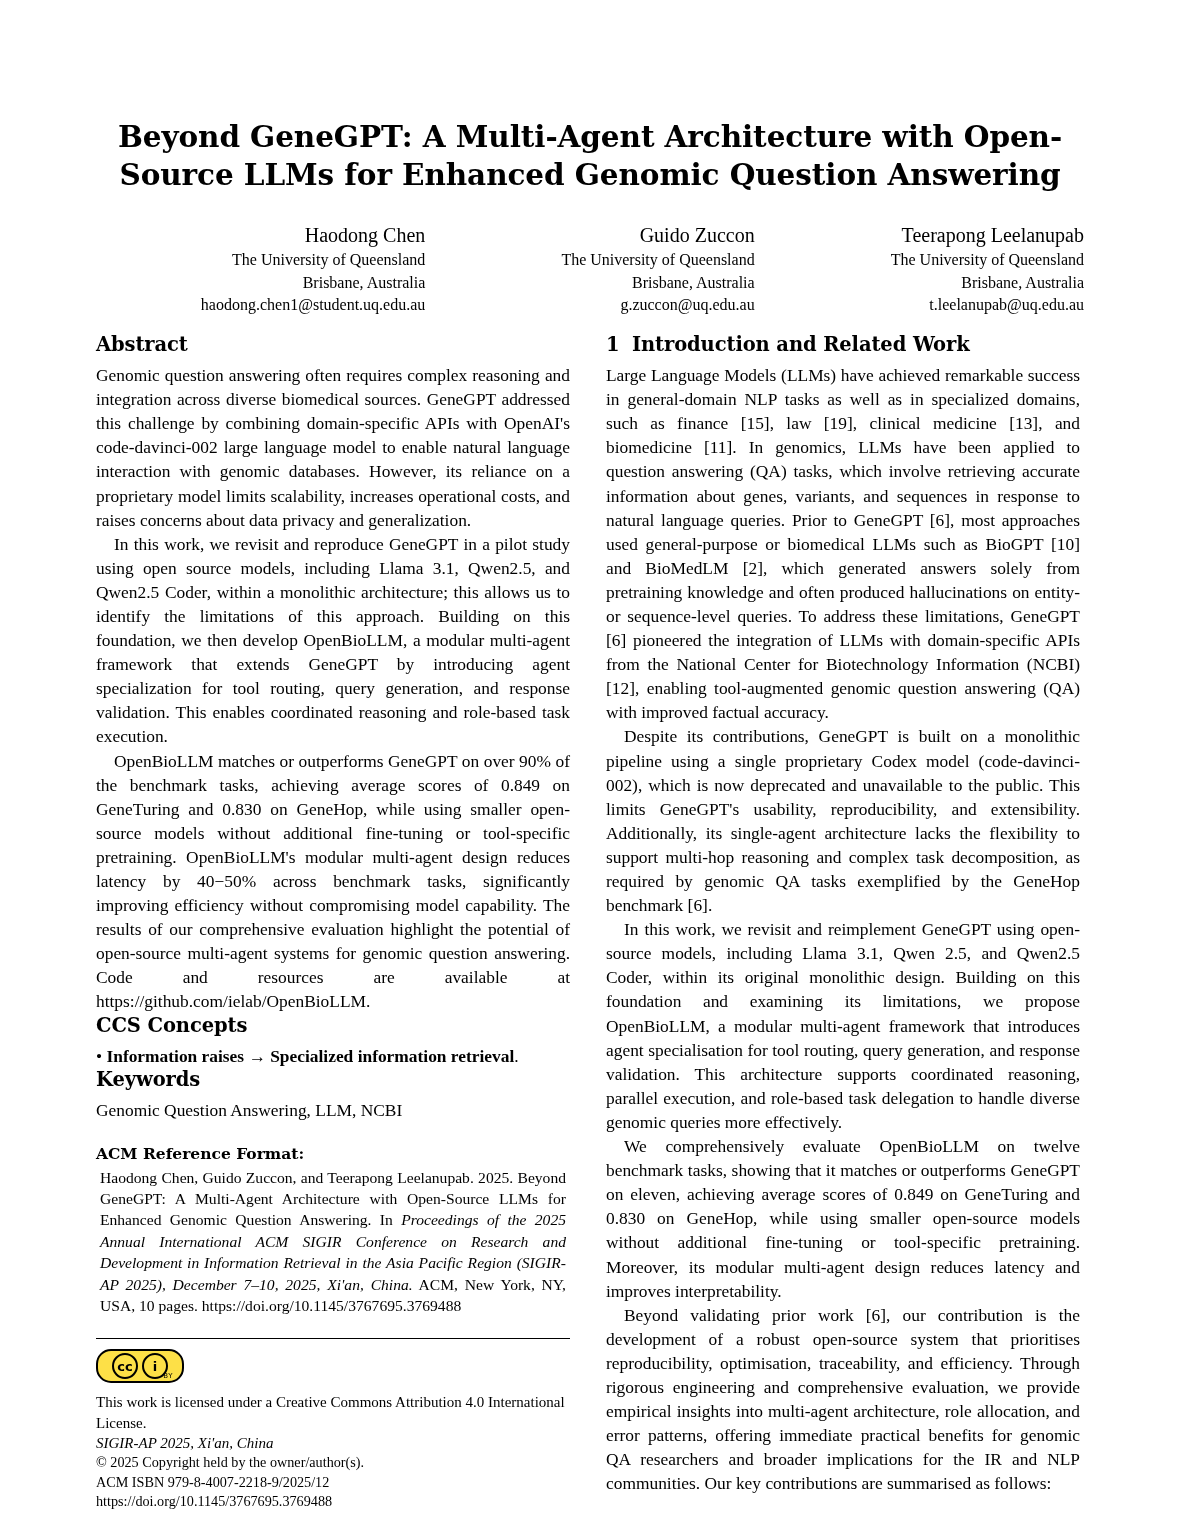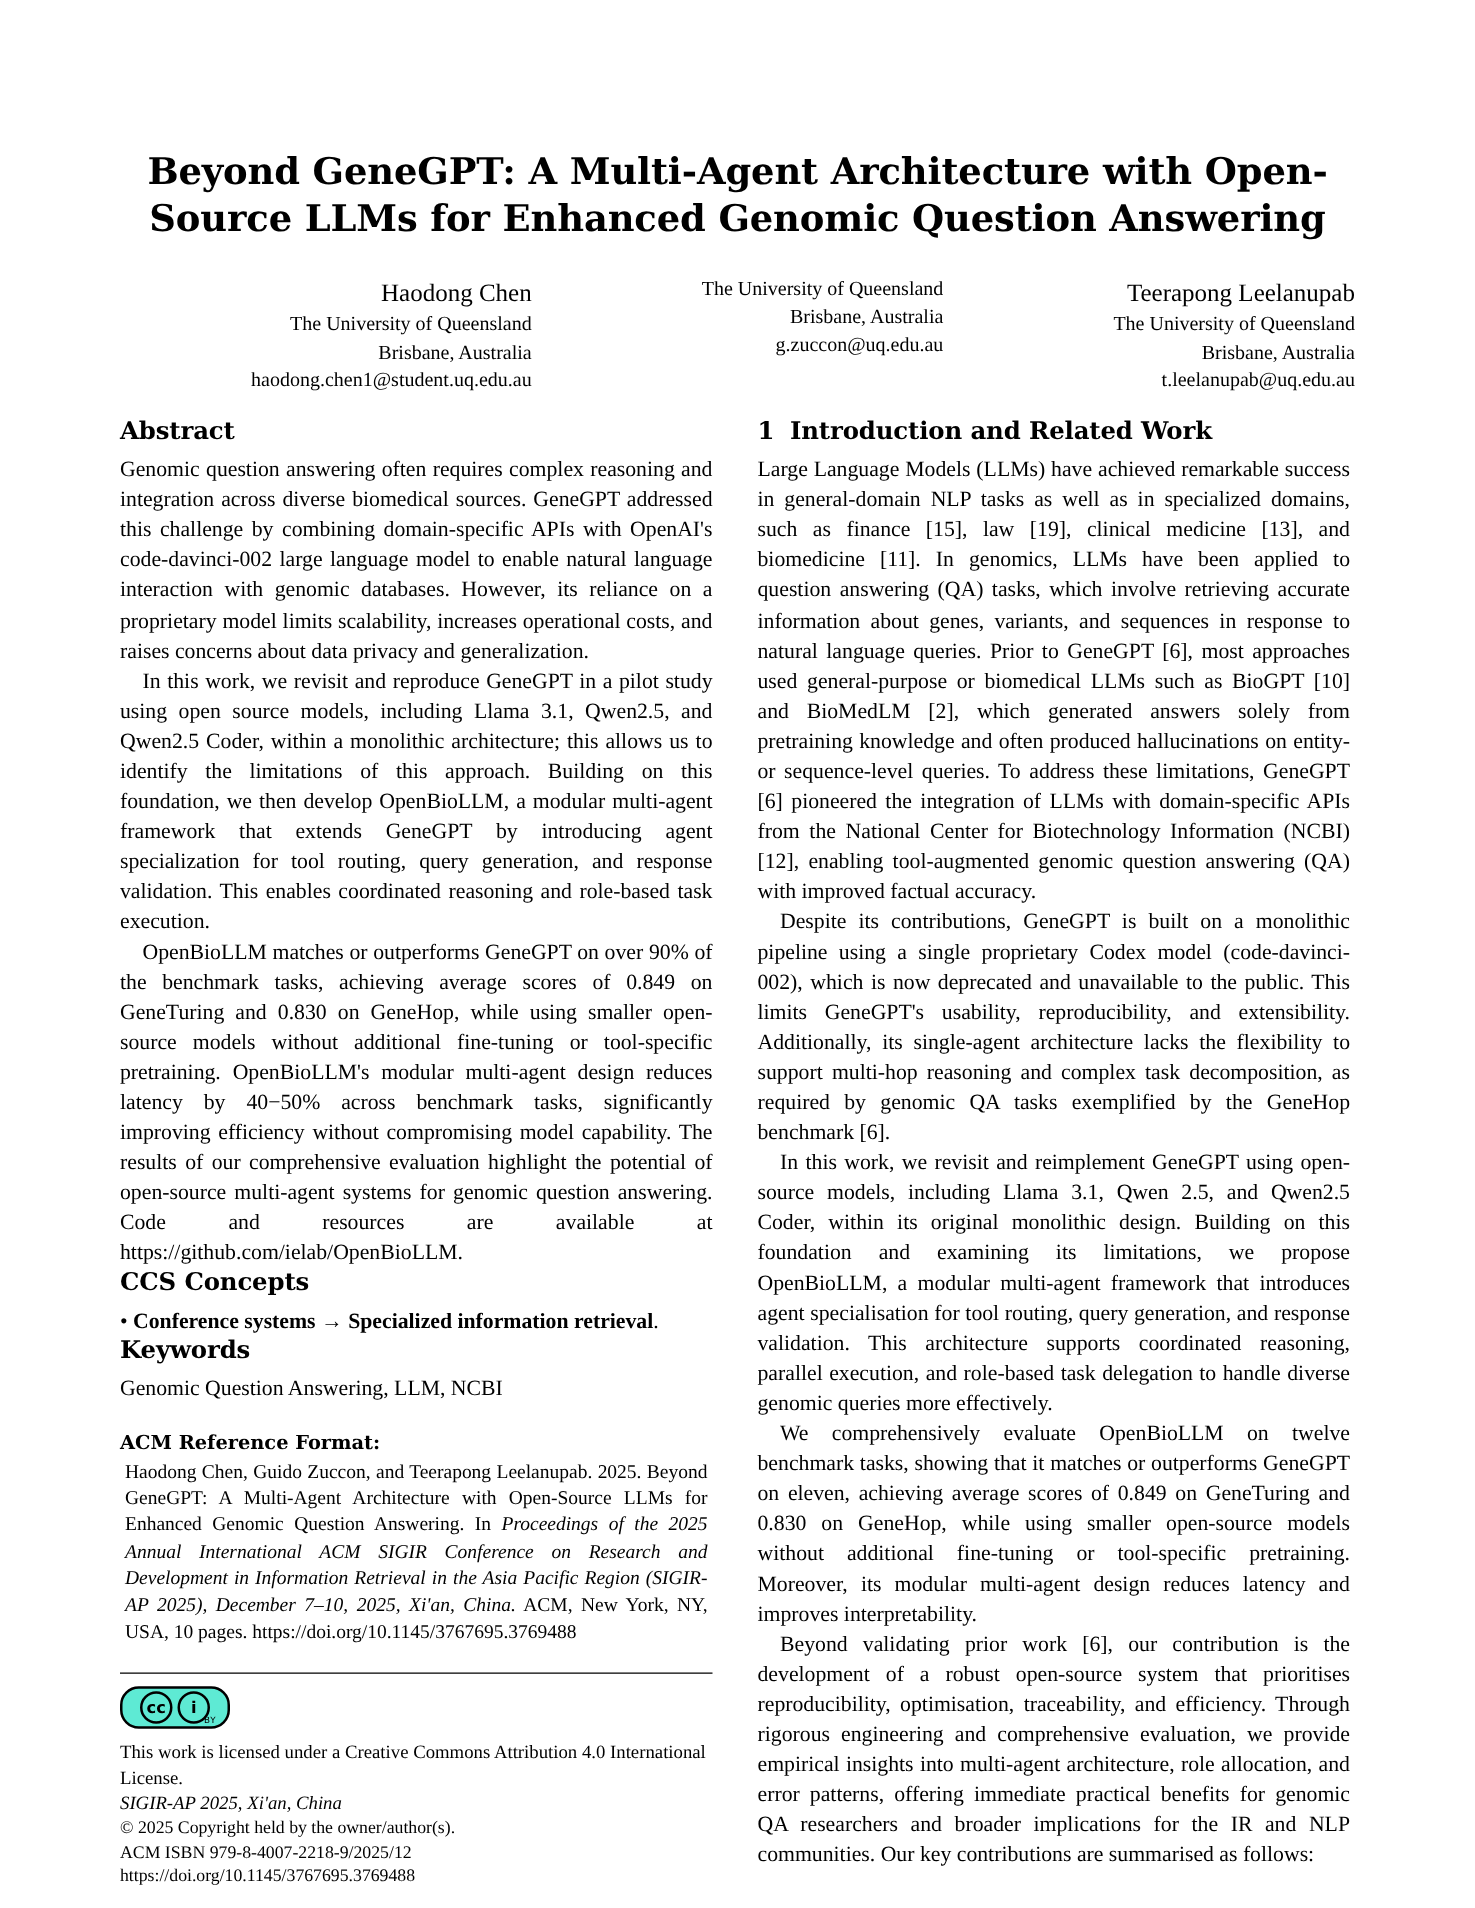--- a/index.html
+++ b/index.html
@@ -115,21 +115,21 @@
     width: 84px;
     height: 30px;
     border: 2px solid #000;
     border-radius: 15px;
     display: flex;
     align-items: center;
     justify-content: center;
     gap: 4px;
     margin-bottom: 9px;
     position: relative;
-    background: #5eead4;
+    background: #fde047;
   }
   .cc-circ {
     width: 22px;
     height: 22px;
     border-radius: 50%;
     border: 2px solid #000;
     display: flex;
     align-items: center;
     justify-content: center;
     font-family: "DejaVu Sans", sans-serif;
@@ -164,20 +164,21 @@
   <div class="title">Beyond GeneGPT: A Multi-Agent Architecture with Open-Source LLMs for Enhanced Genomic Question Answering</div>
 
   <div class="authors">
     <div class="author">
       <div class="author-name">Haodong Chen</div>
       <div class="author-aff">The University of Queensland</div>
       <div class="author-city">Brisbane, Australia</div>
       <div class="author-email">haodong.chen1@student.uq.edu.au</div>
     </div>
     <div class="author">
+      <div class="author-name">Guido Zuccon</div>
       <div class="author-aff">The University of Queensland</div>
       <div class="author-city">Brisbane, Australia</div>
       <div class="author-email">g.zuccon@uq.edu.au</div>
     </div>
     <div class="author">
       <div class="author-name">Teerapong Leelanupab</div>
       <div class="author-aff">The University of Queensland</div>
       <div class="author-city">Brisbane, Australia</div>
       <div class="author-email">t.leelanupab@uq.edu.au</div>
     </div>
@@ -186,21 +187,21 @@
   <div class="columns">
 
     <div class="col">
 
       <h2 class="sec">Abstract</h2>
       <p class="body">Genomic question answering often requires complex reasoning and integration across diverse biomedical sources. GeneGPT addressed this challenge by combining domain-specific APIs with OpenAI's code-davinci-002 large language model to enable natural language interaction with genomic databases. However, its reliance on a proprietary model limits scalability, increases operational costs, and raises concerns about data privacy and generalization.</p>
       <p class="body">In this work, we revisit and reproduce GeneGPT in a pilot study using open source models, including Llama 3.1, Qwen2.5, and Qwen2.5 Coder, within a monolithic architecture; this allows us to identify the limitations of this approach. Building on this foundation, we then develop OpenBioLLM, a modular multi-agent framework that extends GeneGPT by introducing agent specialization for tool routing, query generation, and response validation. This enables coordinated reasoning and role-based task execution.</p>
       <p class="body">OpenBioLLM matches or outperforms GeneGPT on over 90% of the benchmark tasks, achieving average scores of 0.849 on GeneTuring and 0.830 on GeneHop, while using smaller open-source models without additional fine-tuning or tool-specific pretraining. OpenBioLLM's modular multi-agent design reduces latency by 40−50% across benchmark tasks, significantly improving efficiency without compromising model capability. The results of our comprehensive evaluation highlight the potential of open-source multi-agent systems for genomic question answering. Code and resources are available at https://github.com/ielab/OpenBioLLM.</p>
 
       <h2 class="sec gap-top">CCS Concepts</h2>
-      <p class="ccs-line"><span>• </span><b>Conference systems</b><span> → </span><b>Specialized information retrieval</b><span>.</span></p>
+      <p class="ccs-line"><span>• </span><b>Information raises</b><span> → </span><b>Specialized information retrieval</b><span>.</span></p>
 
       <h2 class="sec gap-top">Keywords</h2>
       <p class="keywords-text">Genomic Question Answering, LLM, NCBI</p>
 
       <div class="ref-head">ACM Reference Format:</div>
       <p class="ref-body"><span>Haodong Chen, Guido Zuccon, and Teerapong Leelanupab. 2025. Beyond GeneGPT: A Multi-Agent Architecture with Open-Source LLMs for Enhanced Genomic Question Answering. In </span><i>Proceedings of the 2025 Annual International ACM SIGIR Conference on Research and Development in Information Retrieval in the Asia Pacific Region (SIGIR-AP 2025), December 7–10, 2025, Xi'an, China.</i><span> ACM, New York, NY, USA, 10 pages. https://doi.org/10.1145/3767695.3769488</span></p>
 
       <hr class="rule">
 
       <div class="cc-badge">

